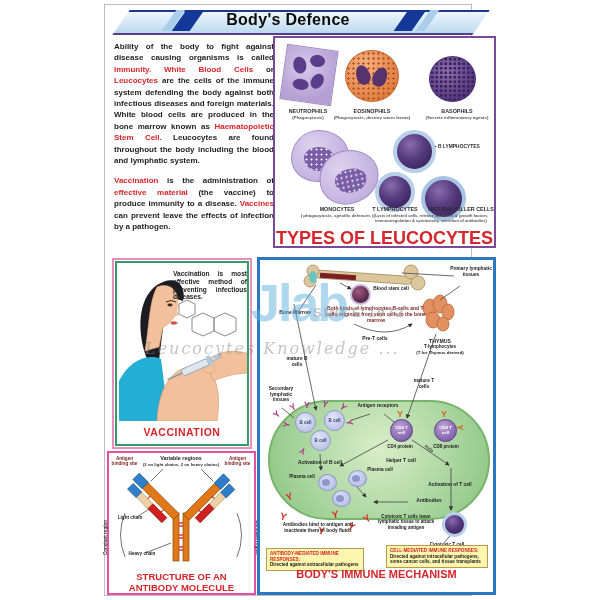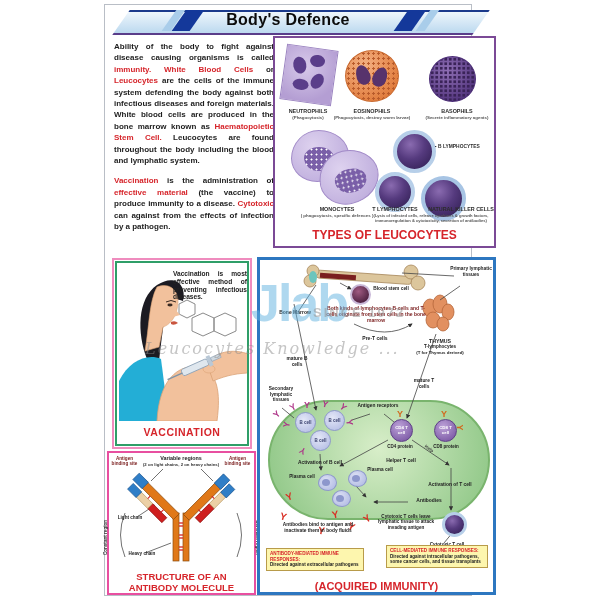--- a/index.html
+++ b/index.html
@@ -94,21 +94,21 @@
 
   <div class="band"></div>
   <div class="slash lite" style="left:64px;"></div>
   <div class="slash" style="left:74px;"></div>
   <div class="slash" style="left:296px;"></div>
   <div class="slash lite" style="left:318px;"></div>
   <div class="band-title">Body's Defence</div>
 
   <div id="intro">
     <p><span class="seg-k">Ability of the body to fight against disease causing organisms is called </span><span class="seg-r">immunity. White Blood Cells</span><span class="seg-k"> or </span><span class="seg-r">Leucocytes</span><span class="seg-k"> are the cells of the immune system defending the body against both infectious diseases and foreign materials. White blood cells are produced in the bone marrow known as </span><span class="seg-r">Haematopoietic Stem Cell.</span><span class="seg-k"> Leucocytes are found throughout the body including the blood and lymphatic system.</span></p>
-    <p><span class="seg-r">Vaccination</span><span class="seg-k"> is the administration of </span><span class="seg-r">effective material</span><span class="seg-k"> (the vaccine) to produce immunity to a disease. </span><span class="seg-r">Cytotoxic</span><span class="seg-k"> can against from the effects of infection by a pathogen.</span></p>
+    <p><span class="seg-r">Vaccination</span><span class="seg-k"> is the administration of </span><span class="seg-r">effective material</span><span class="seg-k"> (the vaccine) to produce immunity to a disease. </span><span class="seg-r">Vaccines</span><span class="seg-k"> can prevent leave the effects of infection by a pathogen.</span></p>
   </div>
 
   <div id="leuco">
 
     <div class="neutro" style="left:8px;top:9px;width:50px;height:54px;">
       <div class="nuc" style="left:8px;top:10px;width:13px;height:17px;transform:rotate(-20deg);"></div>
       <div class="nuc" style="left:24px;top:6px;width:15px;height:12px;"></div>
       <div class="nuc" style="left:28px;top:24px;width:12px;height:16px;transform:rotate(25deg);"></div>
       <div class="nuc" style="left:10px;top:32px;width:16px;height:11px;"></div>
     </div>
@@ -132,21 +132,21 @@
     </div>
     <div class="sphere" style="left:118px;top:92px;width:43px;height:43px;"></div>
     <div class="sphere" style="left:100px;top:134px;width:40px;height:40px;"></div>
     <div class="sphere" style="left:146px;top:138px;width:45px;height:45px;border-color:#a7c4e4;"></div>
     <div class="lbl" style="left:160px;top:106px;width:62px;font-size:4.9px;text-align:left;color:#2c2c2c;">▪ B LYMPHOCYTES</div>
     <div class="lbl" style="left:10px;top:168px;width:104px;font-size:5.4px;color:#2c2c2c;">MONOCYTES</div>
     <div class="lbl" style="left:4px;top:175px;width:116px;font-size:4.4px;color:#555;">( phagocytosis, specific defences )</div>
     <div class="lbl" style="left:88px;top:168px;width:64px;font-size:5.4px;color:#2c2c2c;">T LYMPHOCYTES</div>
     <div class="lbl" style="left:150px;top:168px;width:72px;font-size:5.4px;color:#2c2c2c;">NATURAL KILLER CELLS</div>
     <div class="lbl" style="left:92px;top:176px;width:128px;font-size:4.1px;color:#555;">(Lysis of infected cells, release cytokines &amp; growth factors, immunoregulation &amp; cytotoxicity, secretion of antibodies)</div>
-    <div class="lbl red" style="left:0;right:0;top:190px;font-size:12px;">TYPES OF LEUCOCYTES</div>
+    <div class="lbl red" style="left:0;right:0;top:190px;font-size:18px;">TYPES OF LEUCOCYTES</div>
   </div>
 
   <div id="vaccOuter">
    <div id="vacc">
     <svg width="134" height="158" viewBox="0 0 134 158" style="position:absolute;left:0;top:0;">
 
       <g stroke="#8a8a8a" stroke-width="1" fill="none">
         <polygon points="70,37 78,41 78,51 70,55 62,51 62,41"></polygon>
         <polygon points="86,50 97,55 97,68 86,73 75,68 75,55"></polygon>
         <polygon points="108,50 119,55 119,68 108,73 97,68 97,55"></polygon>
@@ -347,21 +347,21 @@
 
     <div class="ybox" style="left:6px;top:288px;width:98px;">
       <span class="bt">ANTIBODY-MEDIATED IMMUNE RESPONSES:</span><br>
       <span>Directed against extracellular pathogens</span>
     </div>
     <div class="ybox" style="left:126px;top:285px;width:102px;">
       <span class="bt">CELL-MEDIATED IMMUNE RESPONSES:</span><br>
       <span>Directed against intracellular pathogens, some cancer cells, and tissue transplants</span>
     </div>
 
-    <div class="lbl red" style="left:0;right:0;top:320px;font-size:11px;">(ACQUIRED IMMUNITY)</div>
+    <div class="lbl red" style="left:0;right:0;top:308px;font-size:11px;">BODY'S IMMUNE MECHANISM</div>
   </div>
 
   <div id="wm">
     <div class="brand">Jlab</div>
     <div class="since">SINCE 1972</div>
     <div class="tag">Leucocytes Knowledge ...</div>
   </div>
 
  </div>
 </div>

